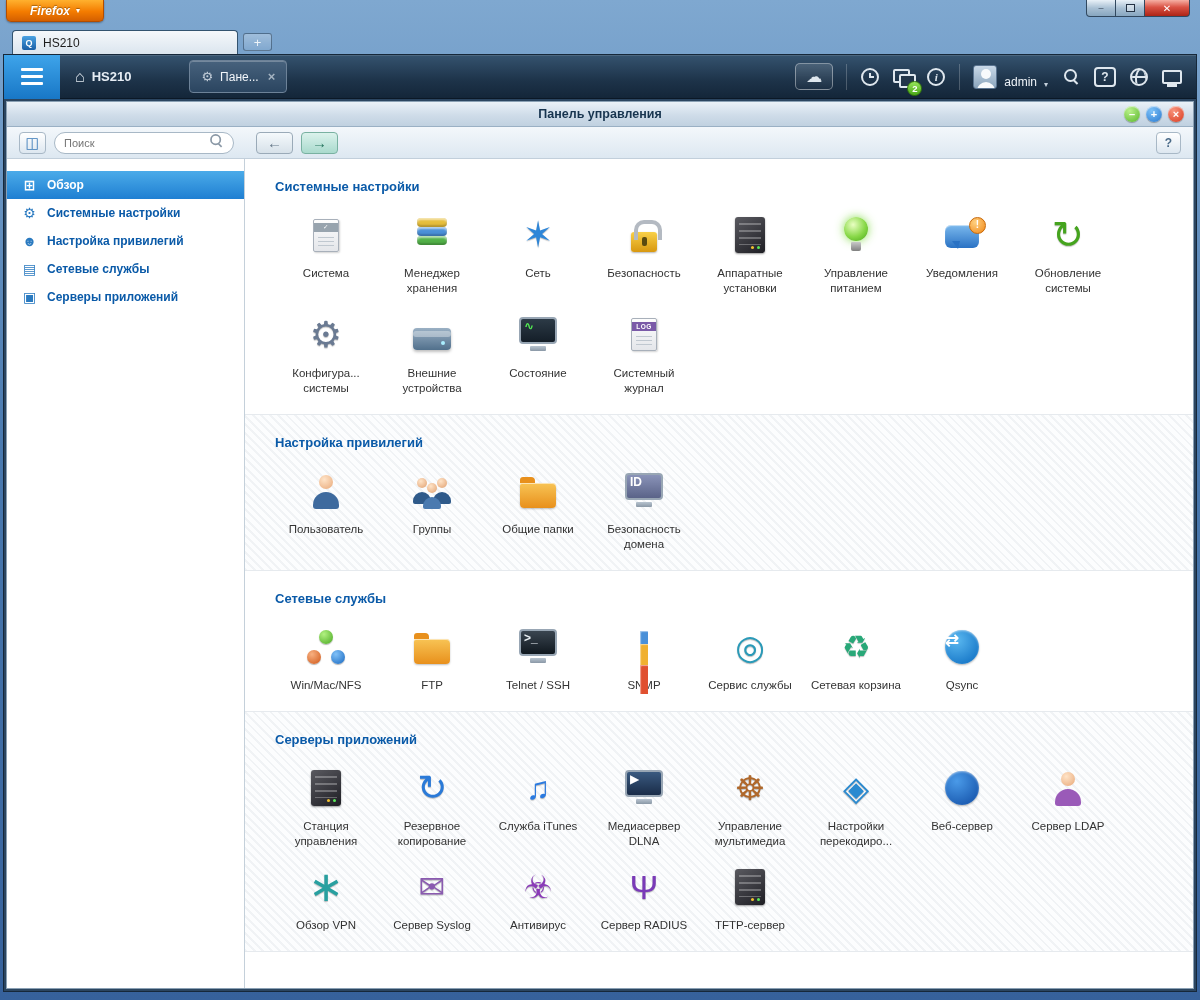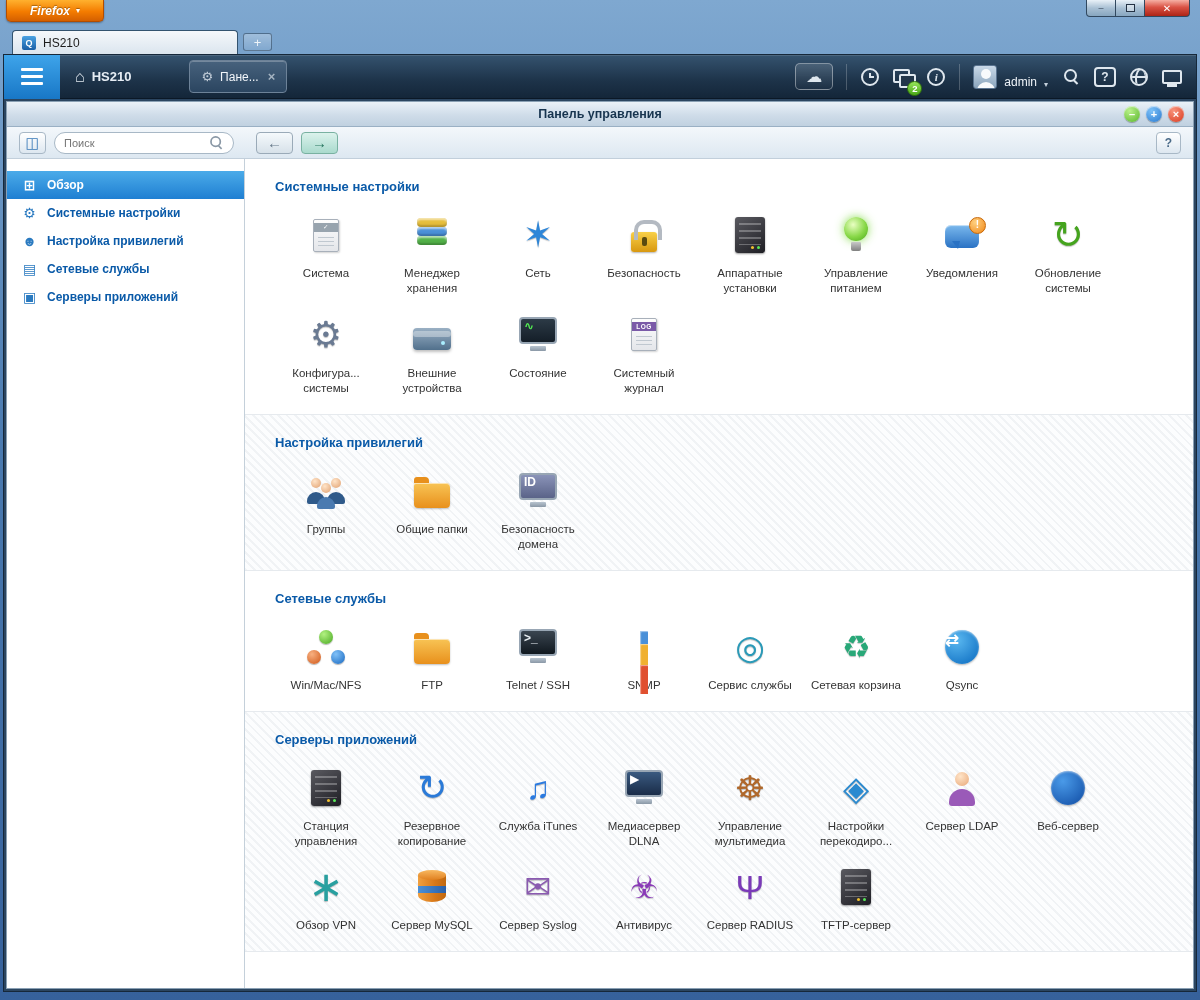--- a/index.html
+++ b/index.html
@@ -69,21 +69,21 @@
 .panel{flex:1;margin:2px;min-height:0;display:flex;flex-direction:column;background:#fff;border:1px solid #8aa0b4;}
 .p-title{height:25px;flex:0 0 25px;position:relative;display:flex;align-items:center;background:linear-gradient(#eaf1f8,#cfdce9 55%,#c0d1e0);border-bottom:1px solid #9ab0c4;}
 .p-title .t{flex:1;text-align:center;font-weight:bold;font-size:12.5px;color:#17344f;}
 .p-btns{position:absolute;right:9px;top:4px;display:flex;gap:6px;}
 .pbtn{width:16px;height:16px;border-radius:50%;color:#fff;font-size:11px;font-weight:bold;line-height:1;display:flex;align-items:center;justify-content:center;cursor:pointer;box-shadow:inset 0 1px 1px rgba(255,255,255,.65),0 1px 1px rgba(0,0,0,.3);}
 .pb-min{background:radial-gradient(circle at 35% 30%,#baf18c,#58b629);}
 .pb-max{background:radial-gradient(circle at 35% 30%,#7cc1f8,#2a79cf);}
 .pb-cls{background:radial-gradient(circle at 35% 30%,#f8937c,#d93a1f);}
 .p-toolbar{height:32px;flex:0 0 32px;display:flex;align-items:center;gap:8px;padding:0 12px;background:linear-gradient(#f3f7fb,#dde8f1);border-bottom:1px solid #c2cfdb;}
 .tb-toggle{width:27px;height:22px;border:1px solid #a8b8c6;border-radius:4px;background:linear-gradient(#fff,#dde7f0);color:#3a7ab8;font-size:15px;display:flex;align-items:center;justify-content:center;cursor:pointer;}
-.searchbox{width:180px;height:22px;border:1px solid #a8b8c6;border-radius:11px;background:#fff;display:flex;align-items:center;padding:0 9px;}
+.searchbox{width:180px;height:22px;border:1px solid #a8b8c6;border-radius:11px;background:#fff;display:flex;padding:0 9px;}
 .searchbox input{flex:1;min-width:0;border:none;outline:none;background:transparent;font-family:inherit;font-size:11px;color:#444;}
 .searchbox .mag{color:#8a98a6;transform:scale(.85);}
 .nav-btn{width:37px;height:22px;border-radius:4px;border:1px solid #9aaab8;display:flex;align-items:center;justify-content:center;font-size:15px;font-weight:bold;cursor:pointer;}
 .nav-back{margin-left:14px;background:linear-gradient(#f5f9fc,#d7e1e9);color:#67798a;}
 .nav-fwd{background:linear-gradient(#dbf2ec,#a9dacd);border-color:#79b1a1;color:#28755f;}
 .tb-help{margin-left:auto;width:25px;height:22px;border:1px solid #a8b8c6;border-radius:4px;background:linear-gradient(#fff,#dde7f0);color:#4a6a88;font-weight:bold;display:flex;align-items:center;justify-content:center;cursor:pointer;}
 .p-body{flex:1;min-height:0;display:flex;}
 .sidebar{width:238px;flex:0 0 238px;border-right:1px solid #c4d0da;background:#fff;padding-top:12px;}
 .sb-item{height:28px;display:flex;align-items:center;gap:9px;padding:0 14px;color:#0a5aa8;font-weight:bold;font-size:12px;cursor:pointer;}
 .sb-item .sbi{width:17px;text-align:center;font-size:14px;line-height:1;color:#2a7ac0;}
@@ -352,20 +352,26 @@
                   </div>
                   <div class="app-label">Системный журнал</div>
                 </div>
               </div>
             </div>
             <div class="section striped">
               <div class="sec-title">Настройка привилегий</div>
               <div class="grid">
                 <div class="app-item">
                   <div class="icn">
+                    <span class="person"></span>
+                  </div>
+                  <div class="app-label">Пользователь</div>
+                </div>
+                <div class="app-item">
+                  <div class="icn">
                     <span class="people">
                       <i class="pp" style="left: 1px; top: 5px; z-index: 1; --pc: #2f5a8a;"></i>
                       <i class="pp" style="left: 21px; top: 5px; z-index: 1; --pc: #2f5a8a;"></i>
                       <i class="pp" style="left: 11px; top: 10px; z-index: 2; --pc: #4a7ab0;"></i>
                     </span>
                   </div>
                   <div class="app-label">Группы</div>
                 </div>
                 <div class="app-item">
                   <div class="icn">
@@ -470,44 +476,35 @@
                   <div class="app-label">Управление мультимедиа</div>
                 </div>
                 <div class="app-item">
                   <div class="icn">
                     <span class="glyph" style="color: rgb(42, 138, 208); font-size: 34px;">◈</span>
                   </div>
                   <div class="app-label">Настройки перекодиро...</div>
                 </div>
                 <div class="app-item">
                   <div class="icn">
+                    <span class="circ" style="background: radial-gradient(circle at 35% 30%, rgb(74, 154, 232), rgb(26, 90, 176) 80%);"></span>
+                  </div>
+                  <div class="app-label">Веб-сервер</div>
+                </div>
+                <div class="app-item">
+                  <div class="icn">
                     <span class="person" style="--pc: #9a5ab8;"></span>
                   </div>
                   <div class="app-label">Сервер LDAP</div>
                 </div>
                 <div class="app-item">
                   <div class="icn">
-                    <span class="circ" style="background: radial-gradient(circle at 35% 30%, rgb(74, 154, 232), rgb(26, 90, 176) 80%);"></span>
-                  </div>
-                  <div class="app-label">Веб-сервер</div>
-                </div>
-                <div class="app-item">
-                  <div class="icn">
                     <span class="glyph" style="color: rgb(40, 160, 160); font-size: 42px;">∗</span>
                   </div>
                   <div class="app-label">Обзор VPN</div>
-                </div>
-                <div class="app-item">
-                  <div class="icn">
-                    <span class="db">
-                      <i class="body"></i>
-                      <i class="ring"></i>
-                    </span>
-                  </div>
-                  <div class="app-label">Сервер MySQL</div>
                 </div>
                 <div class="app-item">
                   <div class="icn">
                     <span class="glyph" style="color: rgb(138, 90, 176); font-size: 32px;">✉</span>
                   </div>
                   <div class="app-label">Сервер Syslog</div>
                 </div>
                 <div class="app-item">
                   <div class="icn">
                     <span class="glyph" style="color: rgb(138, 58, 184); font-size: 32px;">☣</span>

